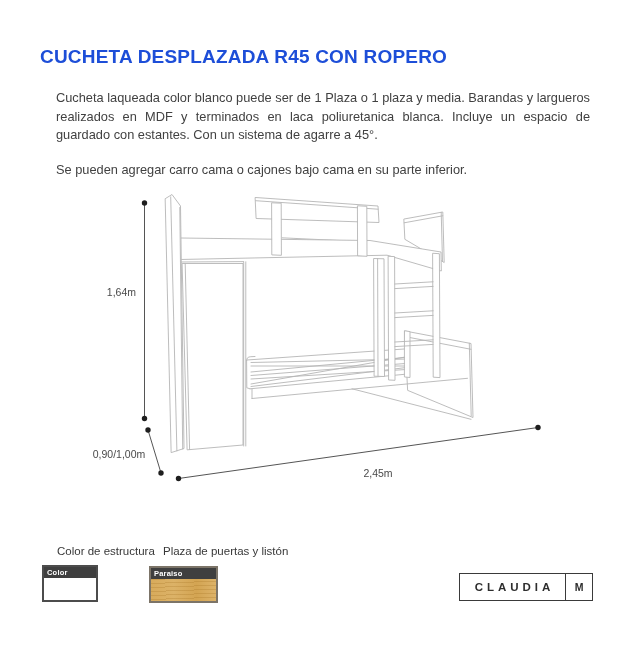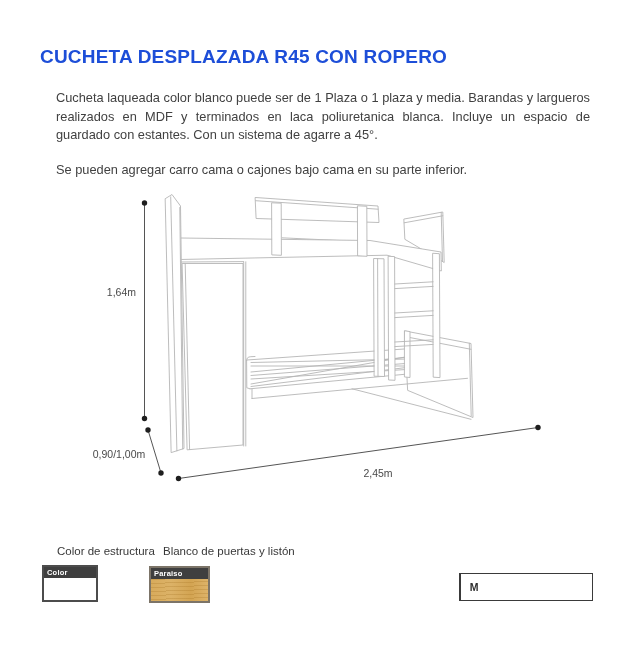--- a/index.html
+++ b/index.html
@@ -19,21 +19,21 @@
   svg.diagram{left:0;top:0;}
   .dim-label{fill:#4a4a4a;font-size:10.5px;font-family:"Liberation Sans",sans-serif;}
   .swatch-caption{top:545px;font-size:11.5px;color:#383838;white-space:nowrap;margin-left:16px;}
   .swatch{box-sizing:border-box;background:#fff;}
   .swatch .hdr{
     height:11px;line-height:11px;background:#3f3f3f;color:#ffffff;
     font-size:7.5px;font-weight:700;padding-left:3px;letter-spacing:.2px;
   }
   .swatch.blanco{left:42px;top:565px;width:56px;height:37px;border:2px solid #4c4c4c;}
   .swatch.blanco .body{height:22px;background:#ffffff;}
-  .swatch.paraiso{left:149px;top:566px;width:61px;height:37px;border:2px solid #7c7468;}
+  .swatch.paraiso{left:149px;top:566px;width:69px;height:37px;border:2px solid #7c7468;}
   .swatch.paraiso .body{
     height:22px;
     background:
       repeating-linear-gradient(178deg,
         rgba(160,110,30,.25) 0 1px, rgba(0,0,0,0) 1px 4px),
       linear-gradient(90deg,#d8ab5c 0%,#dcb267 35%,#d3a452 70%,#ddb369 100%);
   }
   .logo{
     left:459px;top:573px;width:134px;height:28px;box-sizing:border-box;
     border:1.5px solid #3a3a3a;display:flex;align-items:stretch;background:#fff;
@@ -129,27 +129,28 @@
     <circle cx="538" cy="427.5" r="2.7"></circle>
   </g>
   <g>
     <text class="dim-label" x="136" y="296" text-anchor="end">1,64m</text>
     <text class="dim-label" x="119" y="457.5" text-anchor="middle">0,90/1,00m</text>
     <text class="dim-label" x="378" y="476.5" text-anchor="middle">2,45m</text>
   </g>
 </svg>
 
 <div class="abs swatch-caption" style="left:41px;">Color de estructura</div>
-<div class="abs swatch-caption" style="left:147px;">Blanco de puertas y listón</div>
+<div class="abs swatch-caption" style="left:147px;">Plaza de puertas y listón</div>
 
 <div class="abs swatch blanco">
   <div class="hdr">Color</div>
   <div class="body"></div>
 </div>
 
 <div class="abs swatch paraiso">
   <div class="hdr">Paraiso</div>
   <div class="body"></div>
 </div>
 
 <div class="abs logo">
+  <div class="name">CLAUDIA</div>
   <div class="initial">M</div>
 </div>
 
 </body></html>

